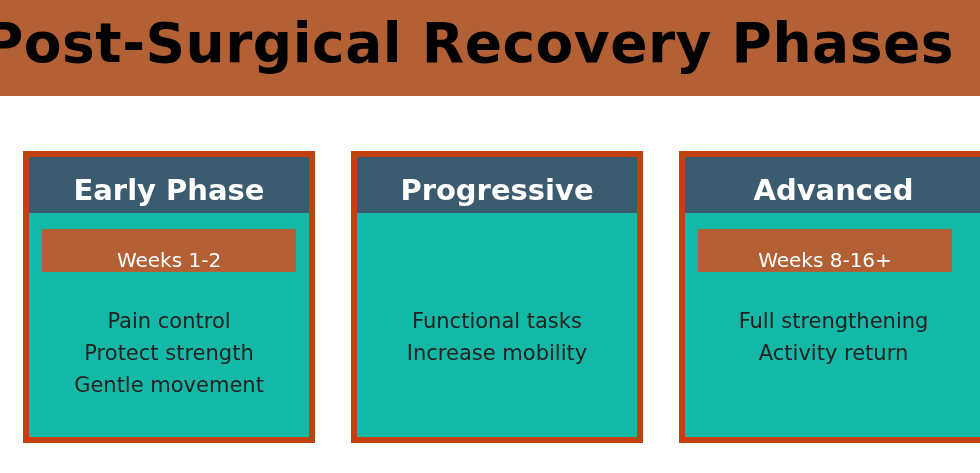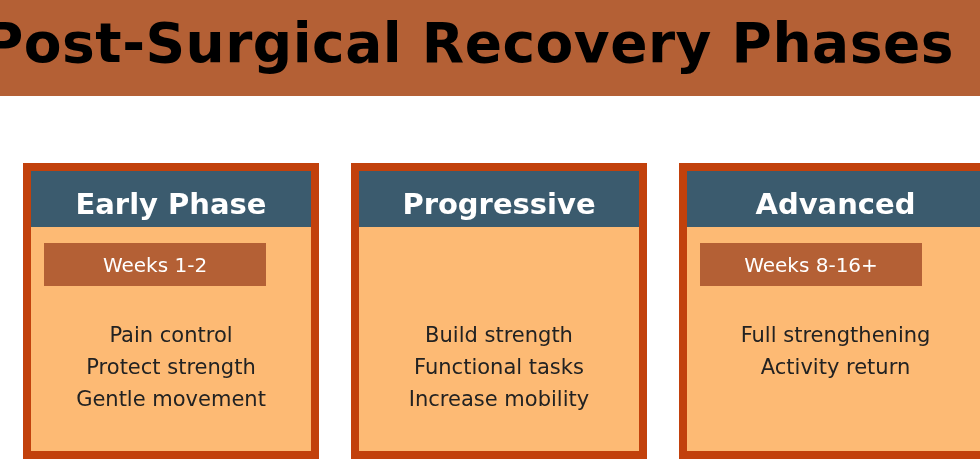--- a/index.html
+++ b/index.html
@@ -9,31 +9,31 @@
   }
   .header {
     position: absolute; left: 0; top: 0; width: 980px; height: 96px;
     background: #B46035; display: flex; align-items: center; justify-content: center;
   }
   .header-title {
     color: #000000; font-weight: bold; font-size: 55px; letter-spacing: 0.5px;
     margin-left: -43px; margin-top: -10px;
   }
   .card {
-    position: absolute; top: 163px; width: 280px; height: 280px;
-    border: 8px solid #c2410c; background: #fdba74; box-sizing: content-box;
+    position: absolute; top: 151px; width: 280px; height: 280px;
+    border: 6px solid #c2410c; background: #14b8a6; box-sizing: content-box;
   }
   .card-head {
     position: absolute; left: 0; top: 0; width: 100%; height: 56px;
     background: #3B5B6E; display: flex; align-items: center; justify-content: center;
   }
   .card-title { color: #ffffff; font-weight: bold; font-size: 29px; margin-top: 10px; }
   .weeks {
-    position: absolute; left: 13px; top: 72px; width: 222px; height: 43px;
-    background: #B46035; display: flex; align-items: flex-start; justify-content: center;
+    position: absolute; left: 13px; top: 72px; width: 254px; height: 43px;
+    background: #B46035; display: flex; align-items: flex-end; justify-content: center;
   }
   .weeks-label { color: #ffffff; font-size: 20px; margin-top: 10px; }
   .goals {
     position: absolute; left: 0; top: 148px; width: 100%; text-align: center;
     color: #222222; font-size: 21px; line-height: 32px;
   }
   .goal { display: block; }
 </style>
 </head>
 <body>
@@ -54,21 +54,20 @@
     <span class="goal">Protect strength</span>
     <span class="goal">Gentle movement</span>
   </div>
 </div>
 
 <div class="card" style="left:351px;">
   <div class="card-head">
     <div class="card-title">Progressive</div>
   </div>
   <div class="goals">
-    <span class="goal">Build strength</span>
     <span class="goal">Functional tasks</span>
     <span class="goal">Increase mobility</span>
   </div>
 </div>
 
 <div class="card" style="left:679px;padding-left:17px;">
   <div class="card-head">
     <div class="card-title">Advanced</div>
   </div>
   <div class="weeks">

